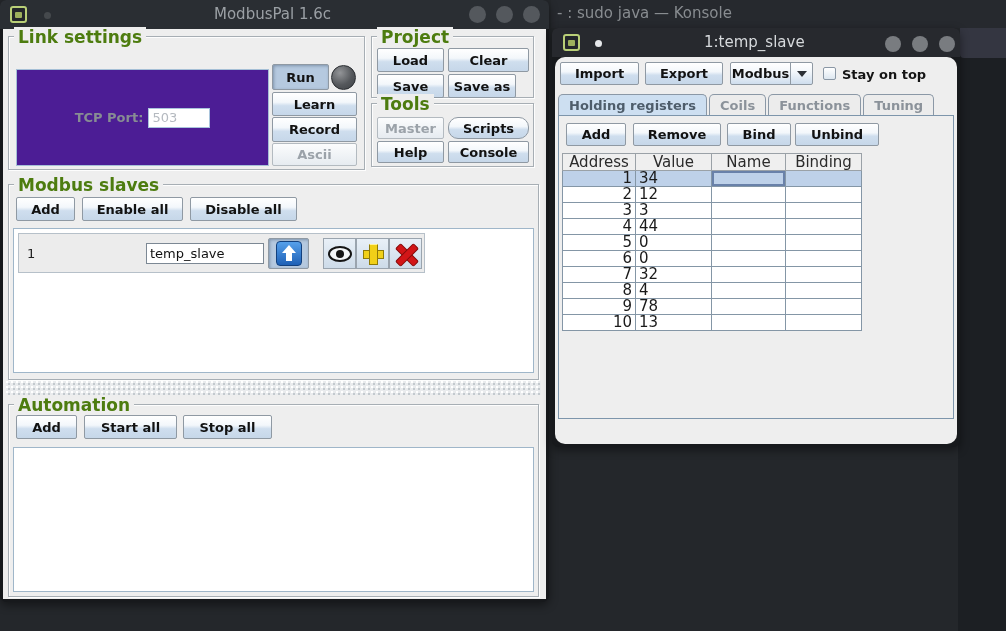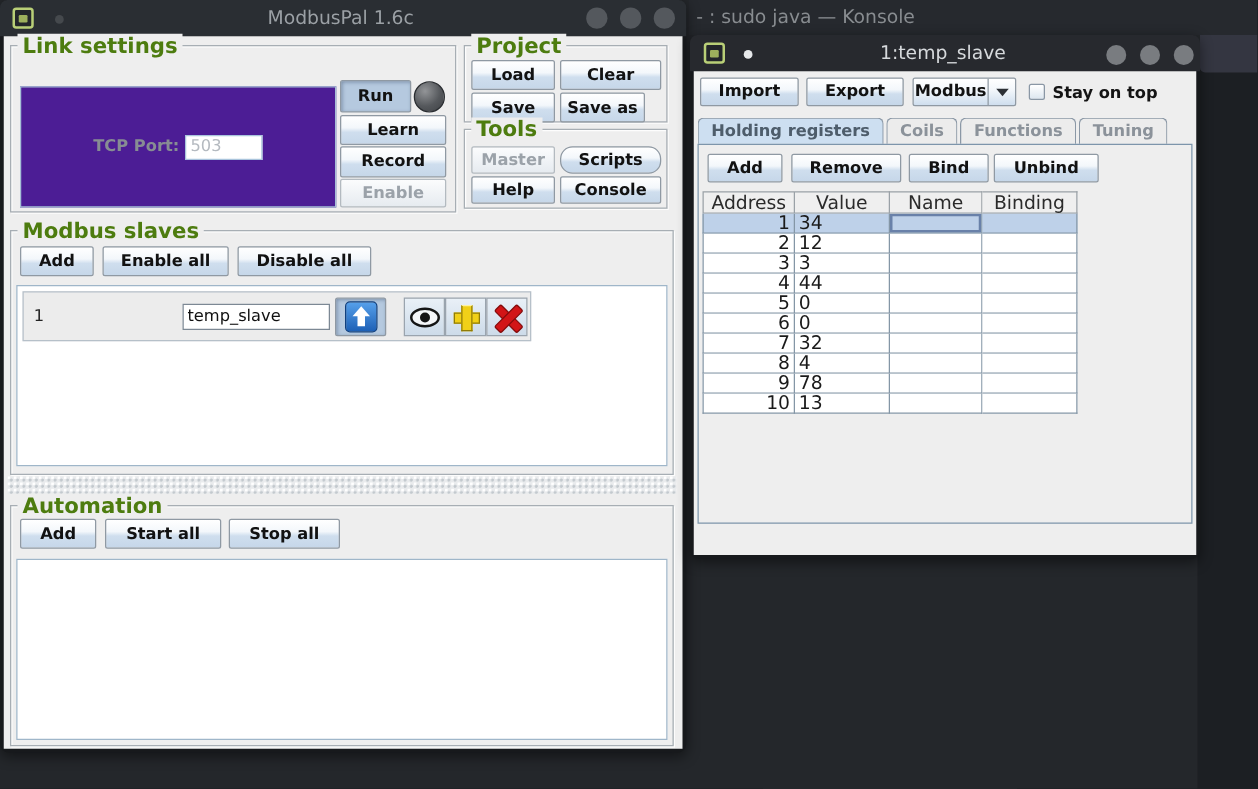--- a/index.html
+++ b/index.html
@@ -111,21 +111,21 @@
     <div class="tpanel" style="left:5px; top:7px; width:357px; height:134px;"></div>
     <div class="legend" style="left:11px; top:-2px;">Link settings</div>
     <div class="content-inset abs" style="left:13px; top:40px; width:253px; height:97px;">
       <span class="port-label">TCP Port:</span>
       <input class="jfield ghost" style="width: 62px; height: 20px;" value="503">
     </div>
     <div class="jbtn toggle-on abs" style="left:269px; top:35px; width:57px; height:26px;">Run</div>
     <span class="led abs" style="left:328px; top:36px; width:25px; height:25px;"></span>
     <div class="jbtn abs" style="left:269px; top:63px; width:85px; height:24px;">Learn</div>
     <div class="jbtn abs" style="left:269px; top:88px; width:85px; height:25px;">Record</div>
-    <div class="jbtn disabled abs" style="left:269px; top:114px; width:85px; height:23px;">Enable</div>
+    <div class="jbtn disabled abs" style="left:269px; top:114px; width:85px; height:23px;">Ascii</div>
 
     <div class="tpanel" style="left:368px; top:7px; width:163px; height:62px;"></div>
     <div class="legend" style="left:374px; top:-2px;">Project</div>
     <div class="jbtn abs" style="left:374px; top:19px; width:67px; height:24px;">Load</div>
     <div class="jbtn abs" style="left:445px; top:19px; width:81px; height:24px;">Clear</div>
     <div class="jbtn abs" style="left:374px; top:45px; width:67px; height:24px;">Save</div>
     <div class="jbtn abs" style="left:445px; top:45px; width:68px; height:24px;">Save as</div>
 
     <div class="tpanel" style="left:368px; top:74px; width:163px; height:64px;"></div>
     <div class="legend" style="left:374px; top:65px;">Tools</div>
@@ -172,21 +172,21 @@
 
 <div class="abs xwindow" style="left:552px; top:28px; width:408px; height:419px;">
   <div class="titlebar dlg">
     <span class="win-icon" style="left:11px; top:6px;"></span>
     <span class="win-dot" style="left:43px; top:12px; background:#e6e8ea;"></span>
     <span class="win-title" style="left:152px; top:5px; color:#d6d9dc;">1:temp_slave</span>
     <span class="circle-btn" style="left:333px; top:8px; width:16px; height:16px; background:#797c80;"></span>
     <span class="circle-btn" style="left:360px; top:8px; width:16px; height:16px; background:#797c80;"></span>
     <span class="circle-btn" style="left:387px; top:8px; width:16px; height:16px; background:#797c80;"></span>
   </div>
-  <div class="win-content" style="left:3px; top:29px; width:402px; height:387px;">
+  <div class="win-content" style="left:3px; top:29px; width:402px; height:387px;border-radius:10px;">
 
     <div class="jbtn abs" style="left:5px; top:5px; width:79px; height:23px;">Import</div>
     <div class="jbtn abs" style="left:90px; top:5px; width:78px; height:23px;">Export</div>
     <div class="combo abs" style="left:175px; top:5px; width:83px; height:23px;">
       <span class="lbl">Modbus</span>
       <span class="arr">
           <span class="tri-down"></span>
         </span>
     </div>
     <span class="chk abs" style="left:268px; top:10px;"></span>

